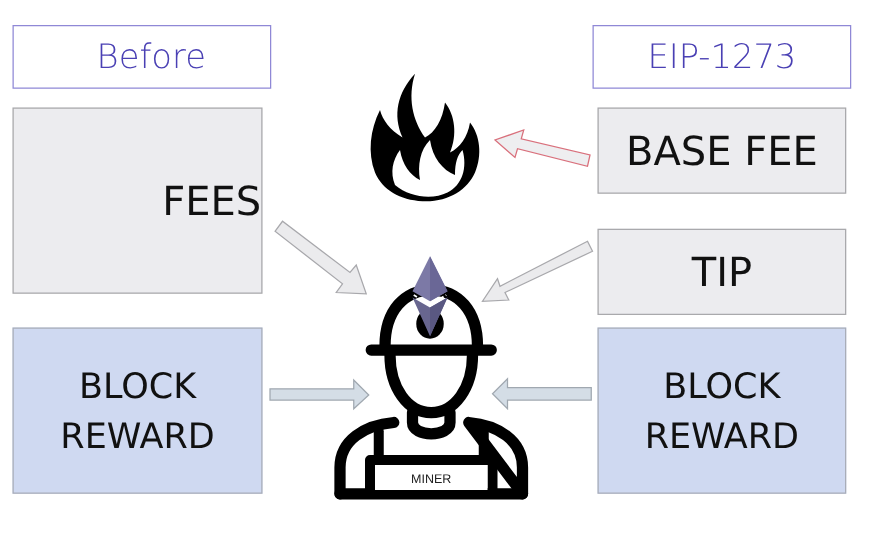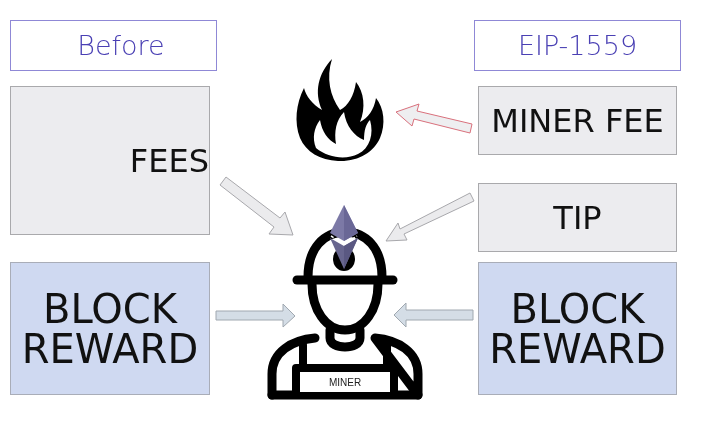--- a/index.html
+++ b/index.html
@@ -2,51 +2,51 @@
 <html><head>
 <meta charset="utf-8">
 <style>
   html, body { margin:0; padding:0; }
   body { width:701px; height:428px; background:#ffffff; position:relative; overflow:hidden;
          font-family:"DejaVu Sans","Liberation Sans",sans-serif; }
   .box { position:absolute; box-sizing:border-box; display:flex; align-items:center; justify-content:center;
          text-align:center; color:#111; }
   .header { border:1.5px solid #8f88d6; background:#fff; color:#4a40b4; font-size:27px; font-weight:300; }
   .gray { background:#ececef; border:1.5px solid #a9a9ac; font-size:32px; }
-  .blue { background:#cfd9f1; border:1.5px solid #a9adb8; font-size:40px; line-height:40px; flex-direction:column; }
+  .blue { background:#cfd9f1; border:1.5px solid #a9adb8; font-size:28px; line-height:40px; flex-direction:column; }
   #before { left:10px; top:20px; width:207px; height:51px;padding-left:15px; }
   #eip { left:474px; top:20px; width:207px; height:51px; }
   #fees { left:10px; top:86px; width:200px; height:149px;justify-content:flex-end; }
   #basefee { left:478px; top:86px; width:199px; height:69px; }
   #tip { left:478px; top:170px; width:199px; height:69px;margin-top:13px; }
   #br-left { left:10px; top:262px; width:200px; height:133px; }
   #br-right { left:478px; top:262px; width:199px; height:133px; }
   svg.overlay { position:absolute; left:0; top:0; }
   .miner-label { font-family:"Liberation Sans","DejaVu Sans",sans-serif; font-size:10px; fill:#222; }
 </style>
 </head>
 <body>
 
 <div class="box header" id="before">
   <span>Before</span>
 </div>
 <div class="box header" id="eip">
-  <span>EIP-1559</span>
+  <span>EIP-1273</span>
 </div>
 
 <div class="box gray" id="fees">
   <span>FEES</span>
 </div>
 <div class="box blue" id="br-left">
   <span>BLOCK</span>
   <span>REWARD</span>
 </div>
 
 <div class="box gray" id="basefee">
-  <span>MINER FEE</span>
+  <span>BASE FEE</span>
 </div>
 <div class="box gray" id="tip">
   <span>TIP</span>
 </div>
 <div class="box blue" id="br-right">
   <span>BLOCK</span>
   <span>REWARD</span>
 </div>
 
 <svg class="overlay" width="701" height="428" viewBox="0 0 701 428">

